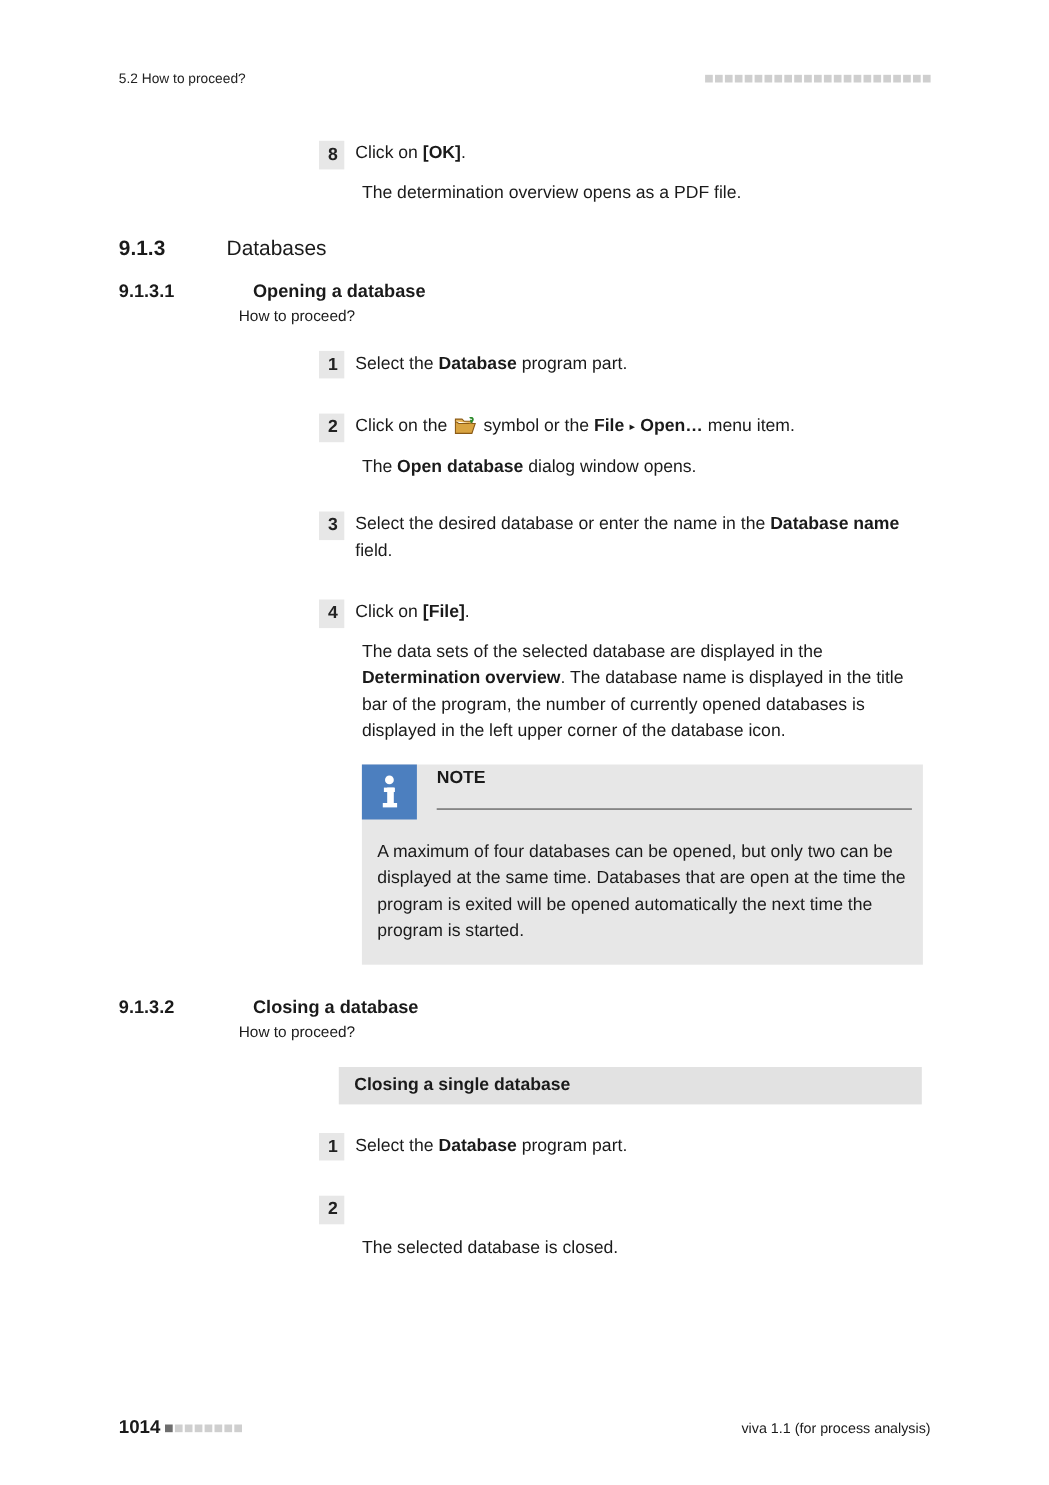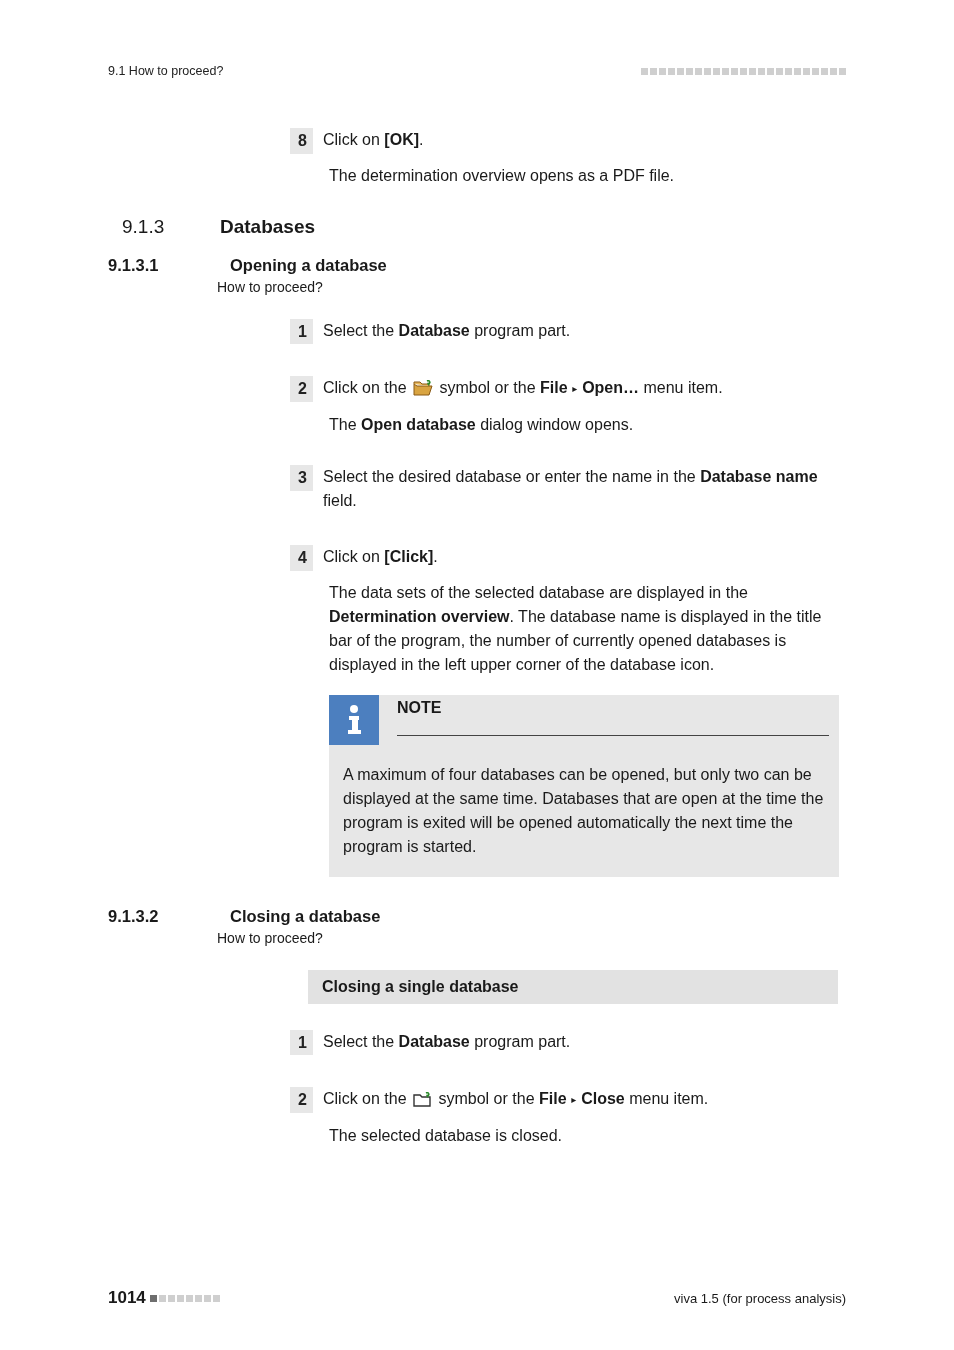--- a/index.html
+++ b/index.html
@@ -7,22 +7,22 @@
   .page { width: 954px; min-height: 1350px; padding: 64px 108px 30px 108px; position: relative; }
   .header { display: flex; justify-content: space-between; align-items: center; margin-bottom: 50px; }
   .header-title { font-size: 12.5px; color: #222; }
   .dots-row { display: flex; gap: 2px; }
   .dots-row span { width: 7px; height: 7px; background: #cfcfcf; display: inline-block; }
   .step-row { display: flex; align-items: flex-start; margin-left: 182px; margin-bottom: 10px; }
   .step-badge { width: 23px; text-align: right; font-weight: 700; background: #e7e7e7; font-size: 16px; padding: 2px 6px 2px 2px; margin-right: 10px; color: #222; flex-shrink: 0; line-height: 1.35; }
   .step-body { font-size: 16px; line-height: 1.5; color: #1a1a1a; max-width: 510px; }
   .step-sub { margin-left: 221px; font-size: 16px; line-height: 1.5; margin-top: 4px; margin-bottom: 28px; max-width: 510px; }
   .h2-row { display: flex; align-items: baseline; margin-top: 14px; margin-bottom: 18px; }
-  .h2-num { font-weight: 400; font-size: 19px; width: 98px; margin-left: 14px; }
-  .h2-title { font-weight: 700; font-size: 19px; }
+  .h2-num { font-weight: 700; font-size: 19px; width: 98px; }
+  .h2-title { font-weight: 400; font-size: 19px; }
   .h3-row { display: flex; align-items: center; margin-bottom: 4px; margin-top: 18px; }
   .h3-num { font-weight: 800; font-size: 16.5px; width: 122px; }
   .h3-title { font-weight: 800; font-size: 16.5px; }
   .subq { margin-left: 109px; font-size: 14px; margin-bottom: 24px; margin-top: 2px; }
   .menu-sep { font-size: 10px; padding: 0 2px; vertical-align: 1px; }
   .note-box { margin-left: 221px; max-width: 510px; background: #e7e7e7; padding: 0; margin-top: 18px; margin-bottom: 30px; }
   .note-head { display: flex; align-items: stretch; }
   .note-icon { width: 50px; height: 50px; background: #4c7fbf; display: flex; align-items: center; justify-content: center; flex-shrink: 0; }
   .note-title-wrap { flex: 1; padding: 4px 10px 0 18px; }
   .note-title { font-weight: 800; font-size: 16px; border-bottom: 1.5px solid #444; padding-bottom: 18px; width: 100%; }
@@ -35,21 +35,21 @@
   .footer-dots span:first-child { background: #6e6e6e; }
   .footer-right { font-size: 13px; }
   .inline-icon { display: inline-block; vertical-align: -3px; margin: 0 2px; }
   .bold { font-weight: 700; }
 </style>
 </head>
 <body>
 <div class="page">
 
 <div class="header">
-  <div class="header-title">9.1 How to proceed?</div>
+  <div class="header-title">5.2 How to proceed?</div>
   <div class="dots-row">
     <span></span>
         <span></span>
         <span></span>
         <span></span>
         <span></span>
         <span></span>
         <span></span>
         <span></span>
         <span></span>
@@ -116,21 +116,21 @@
   <div class="step-badge">3</div>
   <div class="step-body">
     <span>Select the desired database or enter the name in the </span><span class="bold">Database name</span><span> field.</span>
   </div>
 </div>
 <div style="height:22px"></div>
 
 <div class="step-row">
   <div class="step-badge">4</div>
   <div class="step-body">
-    <span>Click on </span><span class="bold">[Click]</span><span>.</span>
+    <span>Click on </span><span class="bold">[File]</span><span>.</span>
   </div>
 </div>
 <div class="step-sub" style="margin-bottom:10px">
   <span>The data sets of the selected database are displayed in the </span><span class="bold">Determination overview</span><span>. The database name is displayed in the title bar of the program, the number of currently opened databases is displayed in the left upper corner of the database icon.</span>
 </div>
 
 <div class="note-box">
   <div class="note-head">
     <div class="note-icon">
       <svg width="26" height="34" viewBox="0 0 26 34">
@@ -158,40 +158,33 @@
 <div class="step-row">
   <div class="step-badge">1</div>
   <div class="step-body">
     <span>Select the </span><span class="bold">Database</span><span> program part.</span>
   </div>
 </div>
 <div style="height:22px"></div>
 
 <div class="step-row">
   <div class="step-badge">2</div>
-  <div class="step-body">
-    <span>Click on the </span><span class="inline-icon"><svg width="19" height="15" viewBox="0 0 19 15">
-            <path d="M1 3 L1 14 L17 14 L17 5 L9 5 L7 3 Z" fill="none" stroke="#333" stroke-width="1.4"></path>
-            <path d="M13 1 C15 0 17 2 15 4" fill="none" stroke="#2a8a2a" stroke-width="1.6"></path>
-            <path d="M15 4 L13.5 3 M15 4 L14 5.3" stroke="#2a8a2a" stroke-width="1.6" fill="none"></path>
-          </svg></span><span> symbol or the </span><span class="bold">File</span><span class="menu-sep"> ▸ </span><span class="bold">Close</span><span> menu item.</span>
-  </div>
 </div>
 <div class="step-sub">The selected database is closed.</div>
 
 <div class="footer">
   <div class="page-num">
     <span>1014</span>
     <span class="footer-dots">
           <span></span>
           <span></span>
           <span></span>
           <span></span>
           <span></span>
           <span></span>
           <span></span>
           <span></span>
         </span>
   </div>
-  <div class="footer-right">viva 1.5 (for process analysis)</div>
+  <div class="footer-right">viva 1.1 (for process analysis)</div>
 </div>
 
 </div>
 
 </body></html>

